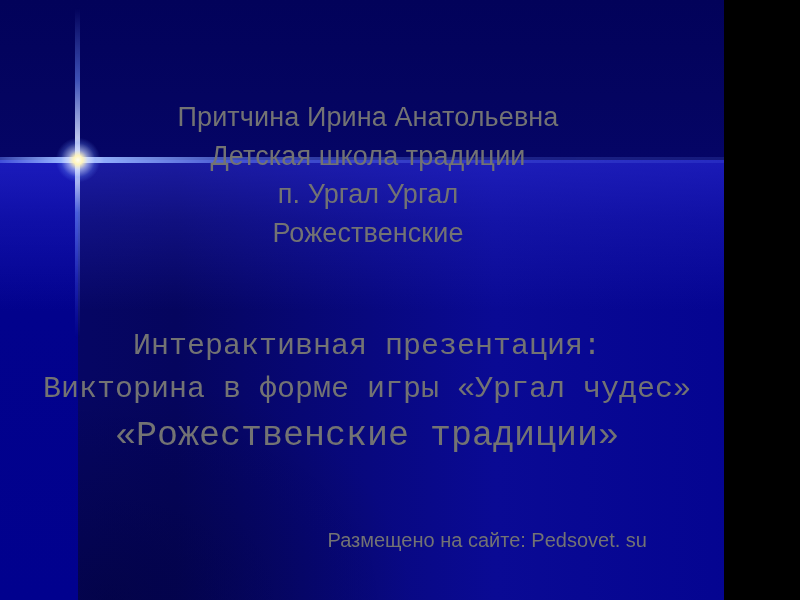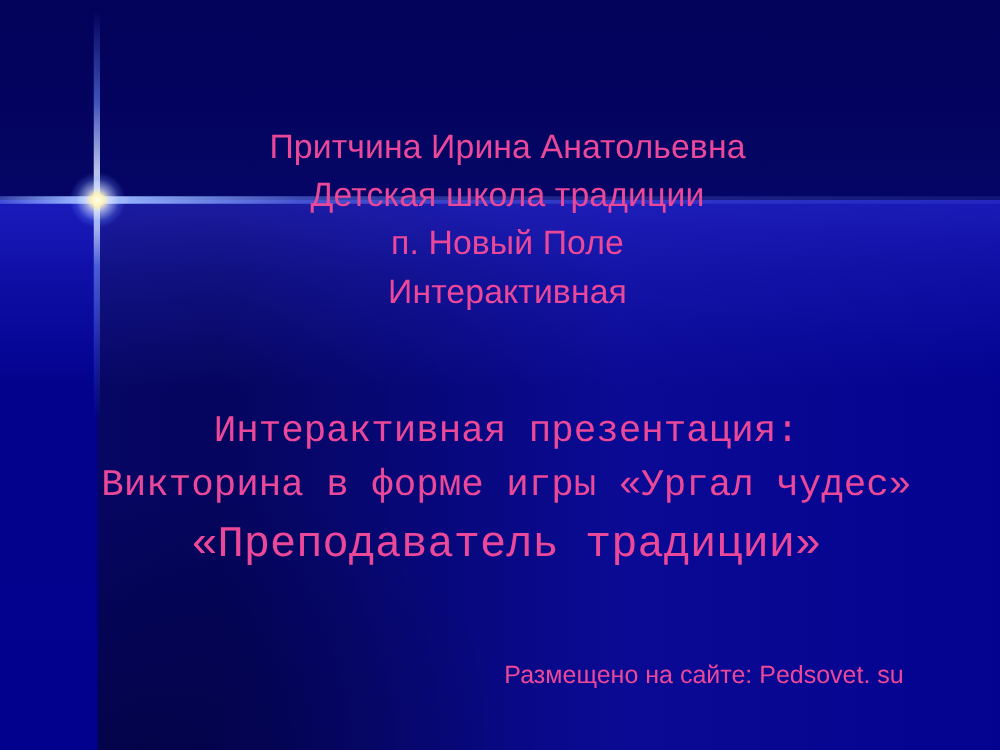--- a/index.html
+++ b/index.html
@@ -1,19 +1,19 @@
 <!DOCTYPE html>
 <html><head>
 <meta charset="utf-8">
 <style>
   html,body{margin:0;padding:0;background:#000;}
   .slide{
-    position:relative;width:800px;height:600px;overflow:hidden;
+    position:relative;width:724px;height:600px;overflow:hidden;
     font-family:"Liberation Sans","DejaVu Sans",sans-serif;
-    color:#ec4899;
+    color:#737373;
   }
   
   .bg-top{
     position:absolute;left:0;top:0;width:800px;height:160px;
     background:linear-gradient(to bottom,#02025a 0%,#040460 60%,#050566 100%);
   }
   .bg-lower{
     position:absolute;left:0;top:160px;width:800px;height:440px;
     background:
       radial-gradient(ellipse 430px 320px at 110px 440px, rgba(1,1,54,0.55) 0%, rgba(1,1,54,0) 70%),
@@ -85,25 +85,25 @@
   <div class="left-band"></div>
   <div class="under-glow"></div>
 
   <div class="ray-h"></div>
   <div class="ray-v"></div>
   <div class="flare-core"></div>
 
   <div class="author-block">
     <div>Притчина Ирина Анатольевна</div>
     <div>Детская школа традиции</div>
-    <div>п. Новый Поле</div>
-    <div>Интерактивная</div>
+    <div>п. Ургал Ургал</div>
+    <div>Рожественские</div>
   </div>
 
   <div class="title-block">
     <div class="title-line">Интерактивная презентация:</div>
     <div class="title-line">Викторина в форме игры «Ургал чудес»</div>
-    <div class="title-line big">«Преподаватель традиции»</div>
+    <div class="title-line big">«Рожественские традиции»</div>
   </div>
 
   <div class="footer-credit">Размещено на сайте: Pedsovet. su</div>
 
 </div>
 
 </body></html>

